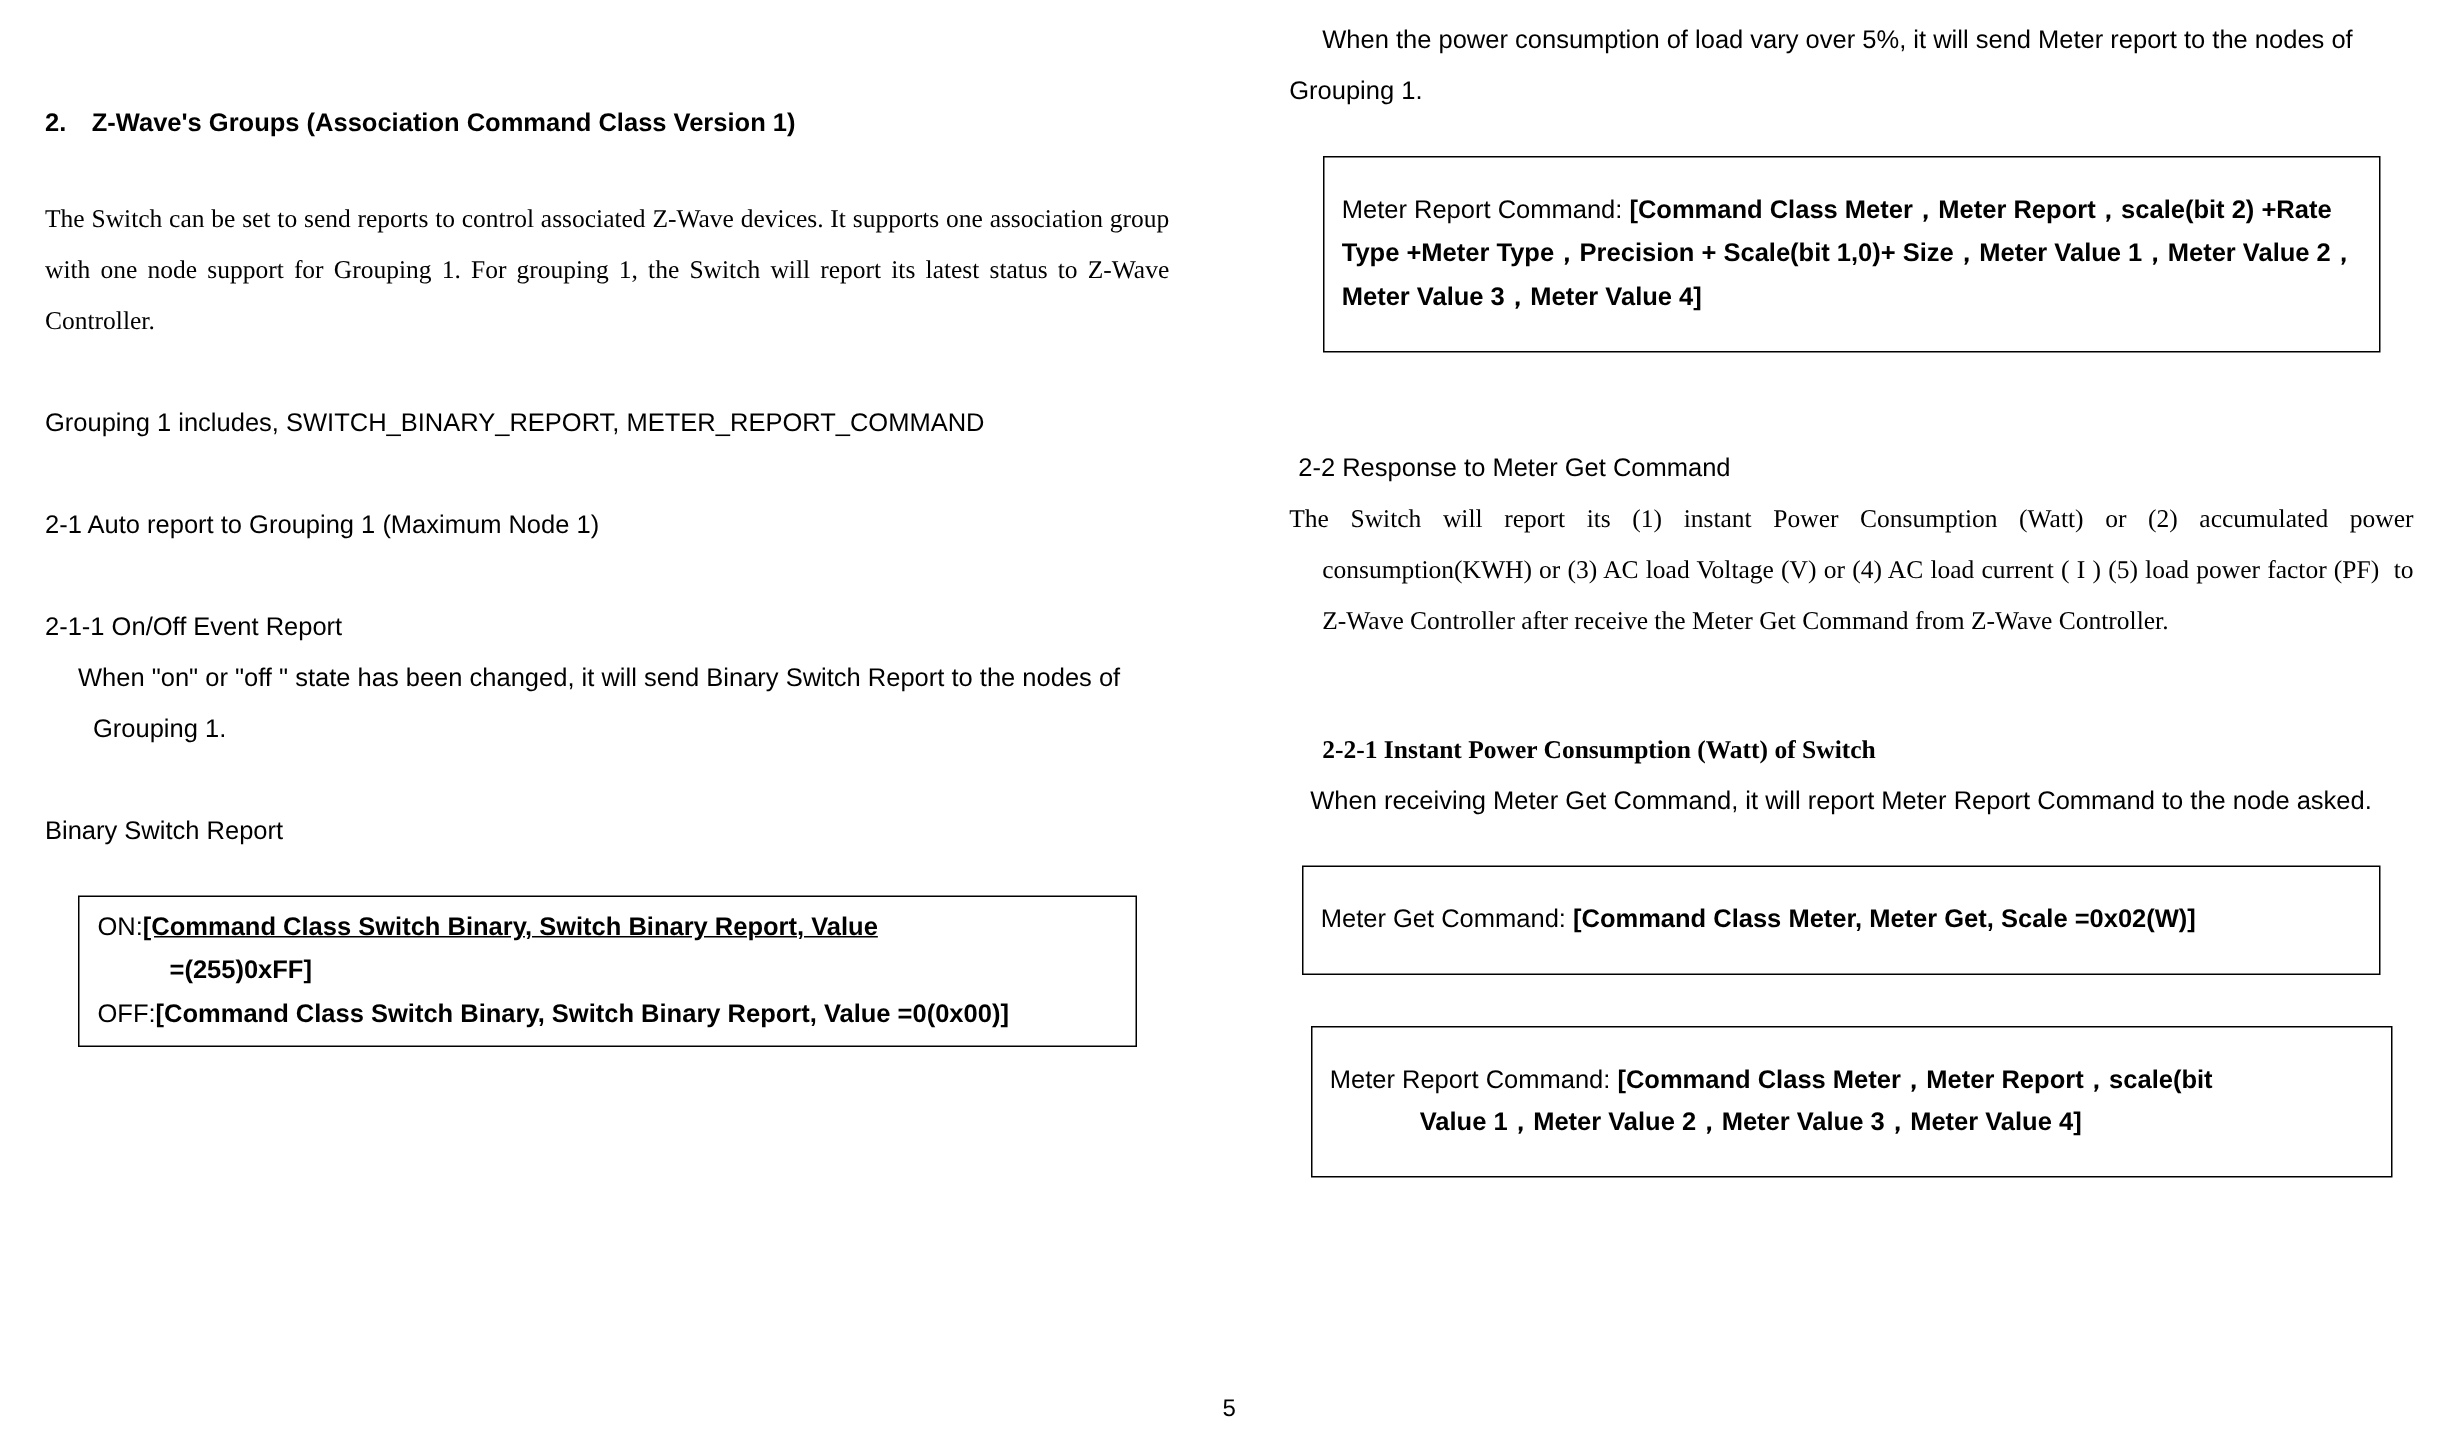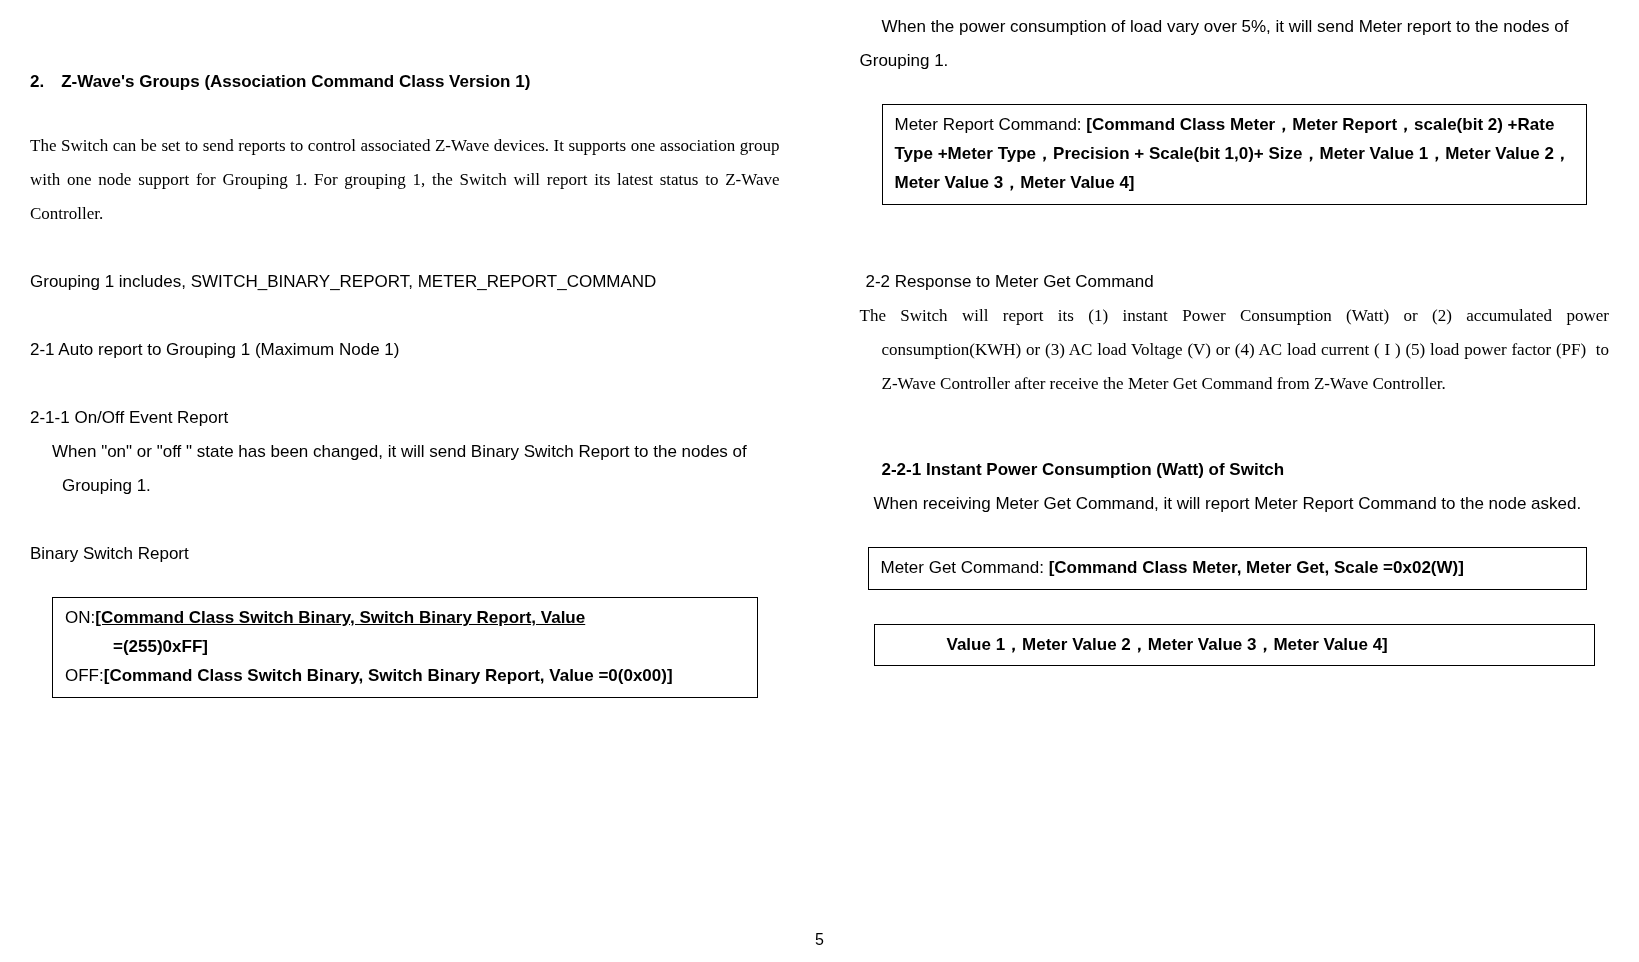--- a/index.html
+++ b/index.html
@@ -34,39 +34,39 @@
     .spacer { height: 34px; }
     .spacer-sm { height: 18px; }
     .box {
       border: 1.5px solid #000;
       padding: 6px 12px;
       margin: 8px 22px 8px 22px;
       line-height: 1.7;
     }
     .box-right {
       border: 1.5px solid #000;
-      padding: 6px 12px;
+      padding: 21px 12px;
       margin: 8px 10px 8px 10px;
       line-height: 1.7;
     }
     .indent2 { padding-left: 22px; }
     .bold { font-weight: bold; }
     .page-num {
       position: absolute;
       bottom: 6px;
       left: 0;
       right: 0;
       text-align: center;
       font-size: 16px;
     }
     .box-on-line { display: flex; }
     .box-on-label { flex: 0 0 auto; }
     .box-on-value { padding-left: 0; text-decoration: underline; }
     .box-on-value-indent { padding-left: 48px; }
-    .sub-bold { font-weight: bold; }
+    .sub-bold { font-weight: bold; font-family: Liberation Serif, serif; }
     .meter-report-indent { padding-left: 60px; }
   </style>
 </head>
 <body>
 
 <div class="page">
 
   <div class="col">
     <div class="section-title">2. Z-Wave's Groups (Association Command Class Version 1)</div>
 
@@ -107,18 +107,21 @@
     <div class="spacer"></div>
     <div class="spacer-sm"></div>
     <div class="sub-bold indent2">2-2-1 Instant Power Consumption (Watt) of Switch</div>
     <div style="padding-left:28px; text-indent:-14px;">When receiving Meter Get Command, it will report Meter Report Command to the node asked.</div>
     <div class="spacer-sm"></div>
     <div class="box-right" style="margin-left:8px;margin-right:22px;">
       <span>Meter Get Command: </span><span class="bold">[Command Class Meter, Meter Get, Scale =0x02(W)]</span>
     </div>
     <div class="spacer-sm"></div>
     <div class="box-right" style="margin-left:14px;margin-right:14px;">
+      <div>
+        <span>Meter Report Command: </span><span class="bold">[Command Class Meter，Meter Report，scale(bit</span>
+      </div>
       <div class="bold meter-report-indent">Value 1，Meter Value 2，Meter Value 3，Meter Value 4]</div>
     </div>
   </div>
 </div>
 
 <div class="page-num">5</div>
 
 </body></html>

